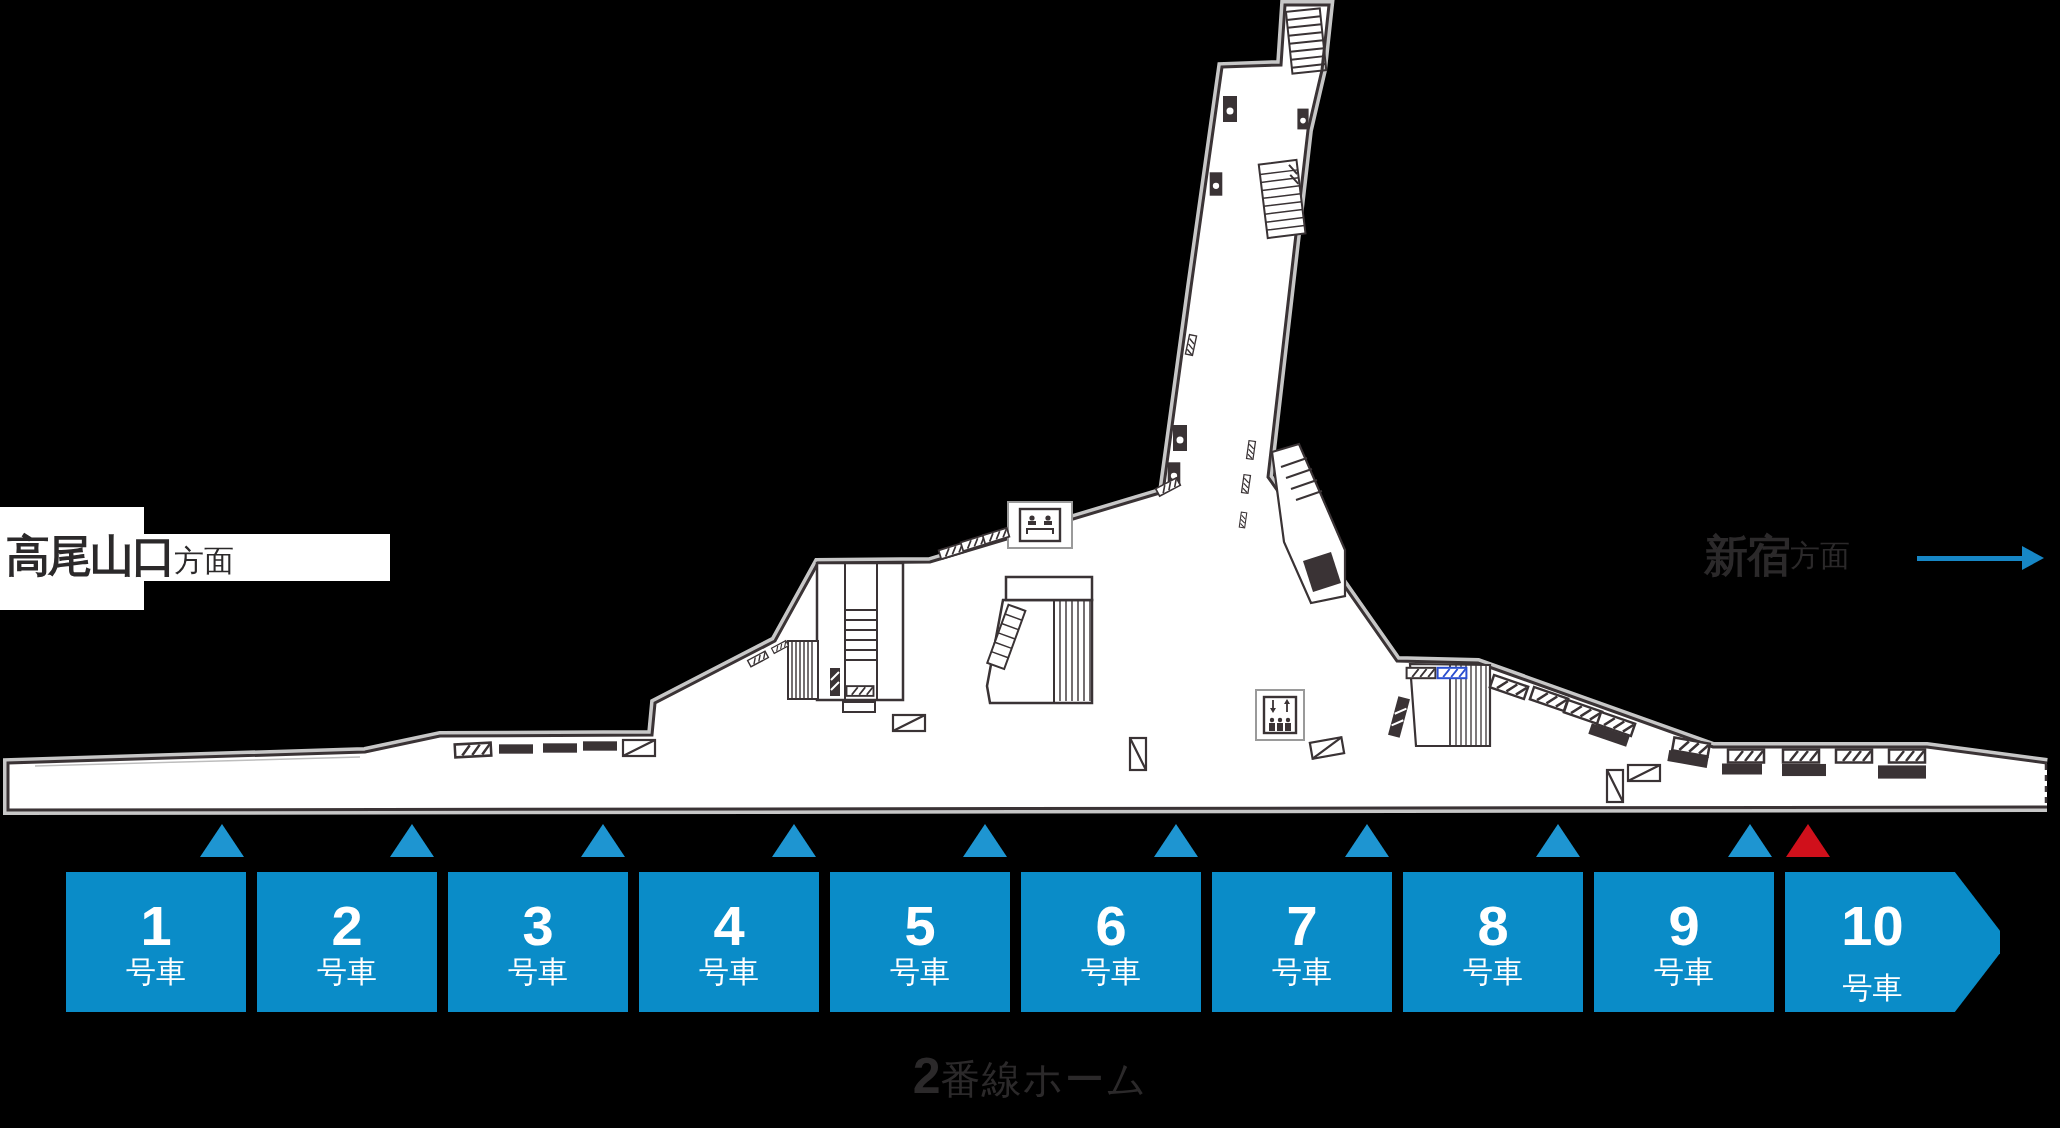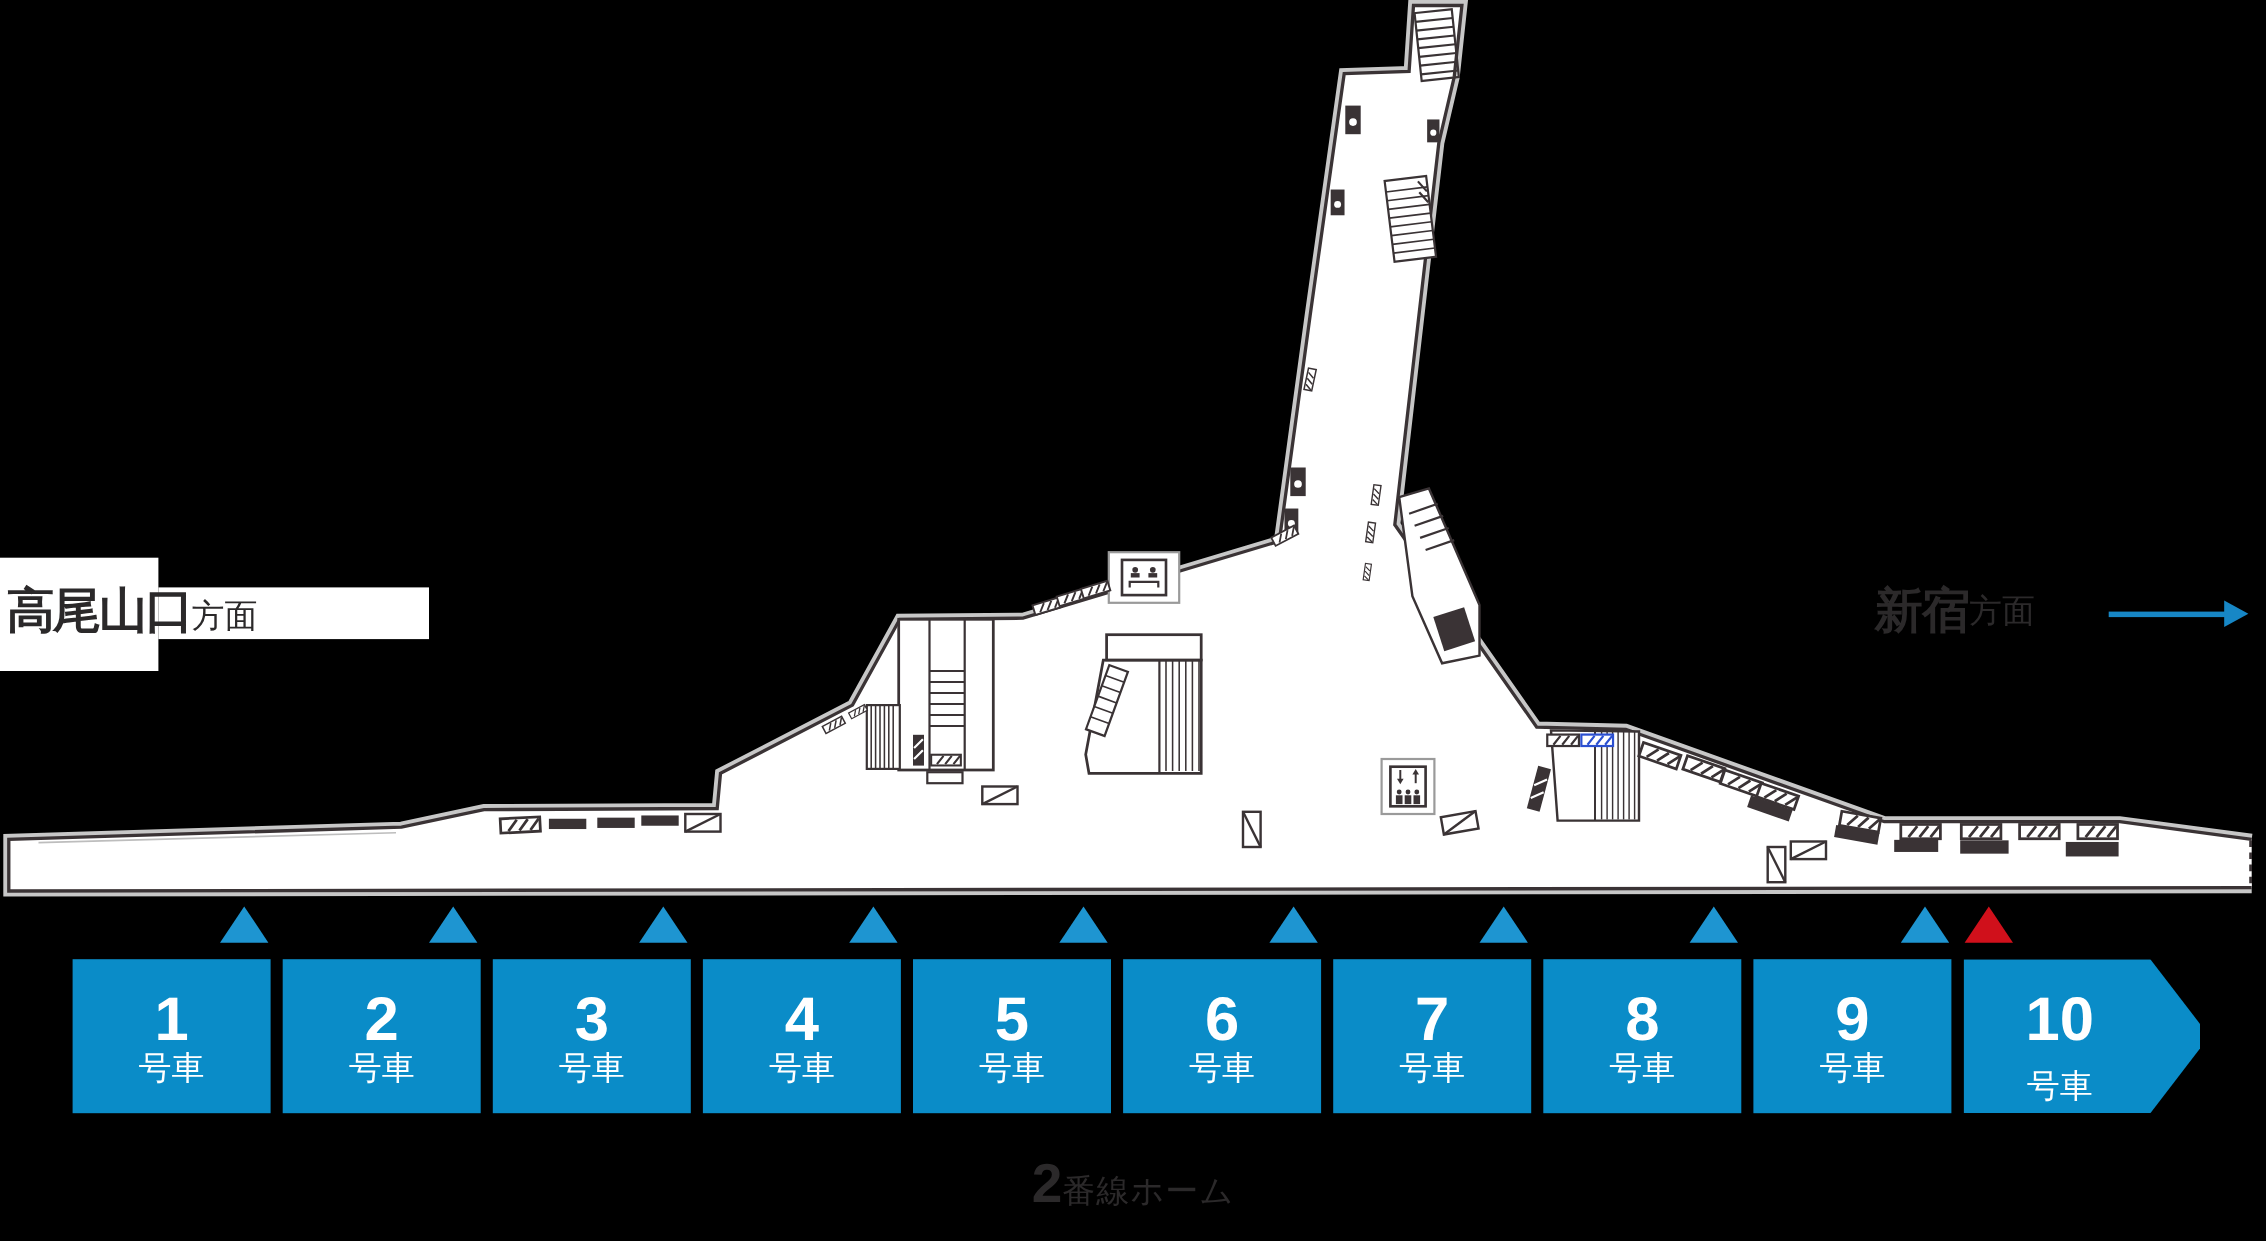--- a/index.html
+++ b/index.html
@@ -20,21 +20,21 @@
   .dir-right-text{position:absolute;left:1704px;top:531px;height:50px;display:flex;align-items:flex-end;color:var(--txt);}
   .dir-right-text .big{font-size:44px;font-weight:700;letter-spacing:-1px;line-height:50px;}
   .dir-right-text .small{font-size:30px;font-weight:500;line-height:50px;}
   .arrow-line{position:absolute;left:1917px;top:556px;width:110px;height:5px;background:var(--arrow);}
   .arrow-head{position:absolute;left:2022px;top:546px;width:0;height:0;
     border-left:22px solid var(--arrow);border-top:12px solid transparent;border-bottom:12px solid transparent;}
 
   
   .platform-label{position:absolute;left:0;top:1050px;width:2060px;display:flex;justify-content:center;align-items:baseline;color:var(--txt);}
   .platform-label .big{font-size:50px;font-weight:600;line-height:52px;}
-  .platform-label .small{font-size:30px;font-weight:500;line-height:52px;letter-spacing:1px;}
+  .platform-label .small{font-size:40px;font-weight:500;line-height:52px;letter-spacing:1px;}
 
   
   .car{position:absolute;top:872px;width:180px;height:140px;background:var(--blue);color:#fff;
     display:flex;flex-direction:column;align-items:center;justify-content:center;gap:3px;}
   .car .num{font-size:56px;font-weight:700;line-height:1;}
   .car .lbl{font-size:30px;font-weight:400;line-height:1;}
   .car.last{width:215px;clip-path:polygon(0 0,79% 0,100% 42%,100% 58%,79% 100%,0 100%);padding-right:0;}
   .car.last .num,.car.last .lbl{transform:translateX(-20px);margin-top:16px;}
 
   

